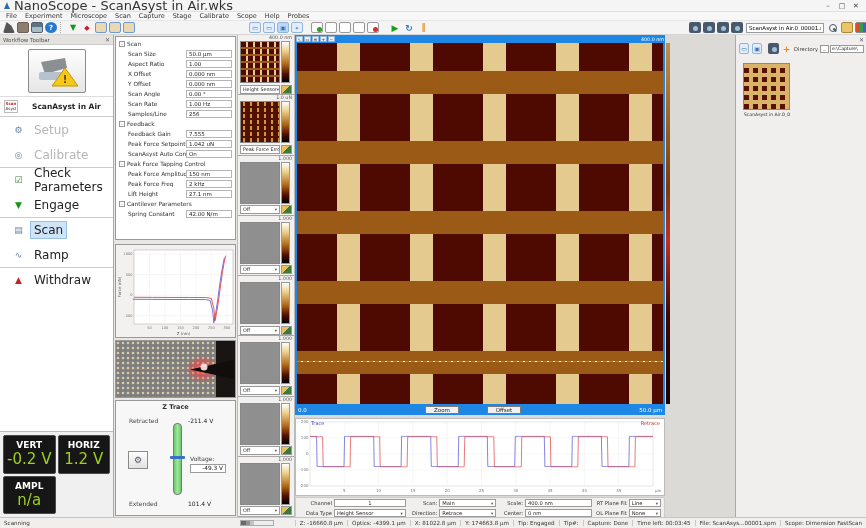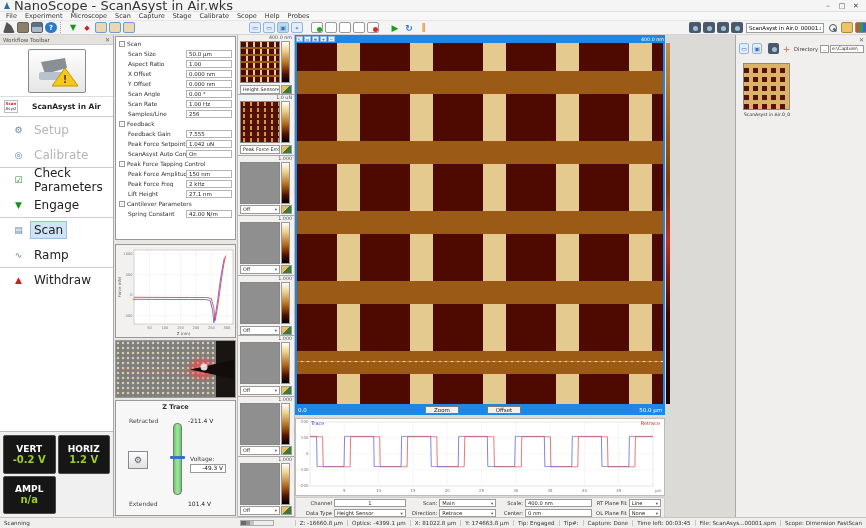--- a/index.html
+++ b/index.html
@@ -53,21 +53,21 @@
   .wf-list{background:#fff;flex:1;display:flex;flex-direction:column}
   .wf-item{height:25px;display:flex;align-items:center;padding-left:12px;gap:6px}
   .wf-item.sep{border-top:1px solid #ccc}
   .wf-icon{width:13px;text-align:center;font-size:9px;flex:none}
   .wf-label{font-size:12px;color:#222;padding:1px 3px}
   .wf-item.disabled .wf-label,.wf-item.disabled .wf-icon{color:#b5b5b5}
   .wf-item.selected .wf-label{background:#cfe4f7;outline:1px solid #9ac0e8}
   .meters{height:86px;background:#f0f0f0;border-top:1px solid #bbb;display:grid;grid-template-columns:1fr 1fr;grid-template-rows:1fr 1fr;gap:2px;padding:3px}
   .meter{background:#161616;border:1px solid #4a4a4a;border-radius:2px;display:flex;flex-direction:column;align-items:center;justify-content:center}
   .meter .m-l{color:#fff;font-weight:bold;font-size:9px}
-  .meter .m-v{color:#9ed01e;font-weight:bold;font-size:10px}
+  .meter .m-v{color:#9ed01e;font-weight:normal;font-size:15px}
   
   .pcol{width:124px;height:100%;background:#e9e7e4;display:flex;flex-direction:column;border-right:1px solid #bbb}
   .params{height:204px;background:#fff;border:1px solid #999;margin:1px;overflow:hidden;padding-top:2px}
   .param-row{display:flex;align-items:center;height:10px;padding-left:3px}
   .param-row .tree{width:6px;height:6px;border:1px solid #999;font-size:5px;line-height:4px;text-align:center;color:#333;background:#fff;margin-right:2px;flex:none}
   .param-row.child{padding-left:12px}
   .param-row .p-l{font-size:5.8px;color:#333;flex:1;white-space:nowrap;overflow:hidden}
   .param-row .p-v{width:46px;height:8px;border:1px solid #b5b5b5;background:#fff;font-size:5.5px;text-align:left;padding:0 2px;margin-right:3px;flex:none;white-space:nowrap}
   .fplot{height:94px;background:#f2f1ef;border:1px solid #999;margin:3px 1px 0;padding:1px}
   .camera{height:58px;border:1px solid #999;margin:2px 1px 0;position:relative;overflow:hidden;background-color:#7e7e7e;background-image:radial-gradient(circle at 2px 2px,rgba(232,217,175,.85) .8px,transparent 1.7px);background-size:5px 5px}

